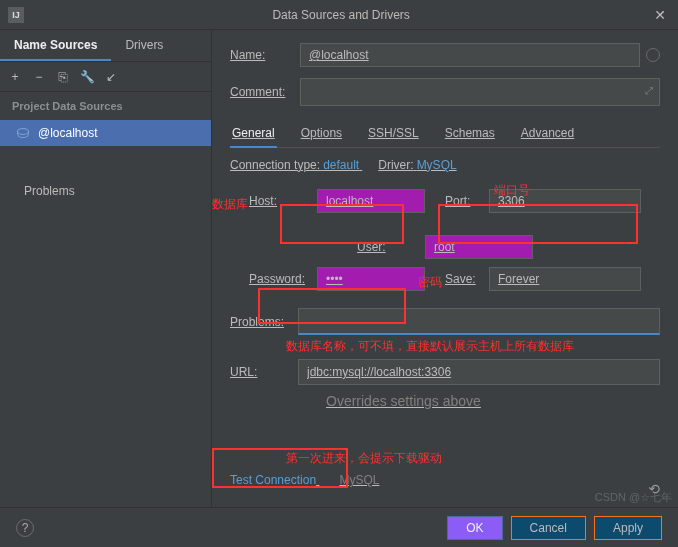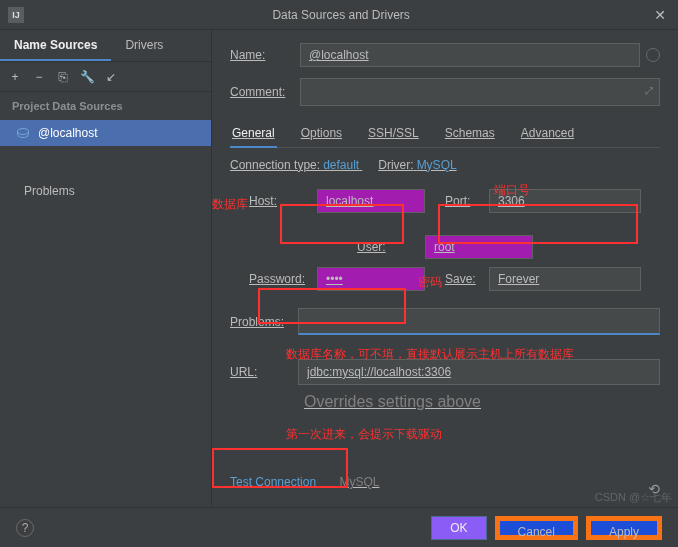--- a/index.html
+++ b/index.html
@@ -48,31 +48,31 @@
 .conn-line .gap { margin-left: 16px; }
 
 .grid-row { display: flex; align-items: center; margin-bottom: 6px; min-height: 26px; gap: 8px; justify-content: center; }
 .grid-row .g-lbl { width: 60px; color: #bbbbbb; }
 .grid-row .g-lbl2 { width: 36px; color: #bbbbbb; margin-left: 12px; }
 .input-s { background: #a21caf; border: 1px solid #5e6060; color: #bbbbbb; padding: 4px 8px; height: 24px; width: 108px; }
 .input-m { background: #45494a; border: 1px solid #5e6060; color: #bbbbbb; padding: 4px 8px; height: 24px; width: 152px; }
 .input-l { background: #45494a; border: 1px solid #5e6060; color: #bbbbbb; padding: 12px 8px; height: 24px; flex: 1; }
 .input-focus { border-bottom: 2px solid #4a88c7; }
 
-.hint-text { font-size: 16px; color: #808080; margin-top: 2px; margin-left: 74px; }
+.hint-text { font-size: 14px; color: #808080; margin-top: 2px; margin-left: 96px; }
 
 .test-link { color: #5a9fd4; cursor: pointer; margin-top: 24px; display: inline-block; }
 .mysql-name { color: #808080; margin-left: 20px; }
 
 .redo-icon { position: absolute; right: 18px; bottom: 10px; color: #999; font-size: 14px; cursor: pointer; }
 
 .button-bar { height: 40px; border-top: 1px solid #323232; display: flex; align-items: center; padding: 0 16px; gap: 8px; background: #3c3f41; }
 .button-bar .help { width: 18px; height: 18px; border: 1px solid #6a6a6a; border-radius: 50%; display: flex; align-items: center; justify-content: center; color: #aaa; cursor: pointer; }
 .button-bar .spacer { flex: 1; }
-.btn { padding: 4px 18px; background: #1d4ed8; border: 5px solid #f97316; color: #bbbbbb; cursor: pointer; height: 24px; }
+.btn { padding: 4px 18px; background: #0c4a6e; border: 1px solid #f97316; color: #bbbbbb; cursor: pointer; height: 24px; }
 .btn.primary { background: #8b5cf6; border: 1px solid #4a6b94; color: #eeeeee; }
 
 .annot { position: absolute; color: #ff3030; font-size: 12px; pointer-events: none; z-index: 5; }
 .annot-box { position: absolute; border: 2px solid #ff3030; pointer-events: none; z-index: 4; }
 
 .watermark { position: absolute; right: 6px; bottom: 42px; color: #7a7d80; font-size: 11px; z-index: 10; opacity: 0.6; }
 </style>
 </head>
 <body>
 
@@ -182,23 +182,23 @@
 
     <div class="annot" style="left:0px; top:166px;">数据库</div>
     <div class="annot-box" style="left:68px; top:174px; width:124px; height:40px;"></div>
 
     <div class="annot" style="left:282px; top:152px;">端口号</div>
     <div class="annot-box" style="left:226px; top:174px; width:200px; height:40px;"></div>
 
     <div class="annot" style="left:196px; top:244px;margin-left:10px;">密码</div>
     <div class="annot-box" style="left:46px; top:258px; width:148px; height:36px;"></div>
 
-    <div class="annot" style="left:74px; top:316px; white-space:nowrap;">数据库名称，可不填，直接默认展示主机上所有数据库</div>
-
-    <div class="annot" style="left:74px; top:396px;">第一次进来，会提示下载驱动</div>
+    <div class="annot" style="left:74px; top:308px; white-space:nowrap;">数据库名称，可不填，直接默认展示主机上所有数据库</div>
+
+    <div class="annot" style="left:74px; top:420px;">第一次进来，会提示下载驱动</div>
     <div class="annot-box" style="left:0px; top:418px; width:136px; height:40px;"></div>
   </div>
 </div>
 
 <div class="button-bar">
   <div class="help">?</div>
   <div class="spacer"></div>
   <button class="btn primary">OK</button>
   <button class="btn">Cancel</button>
   <button class="btn">Apply</button>

